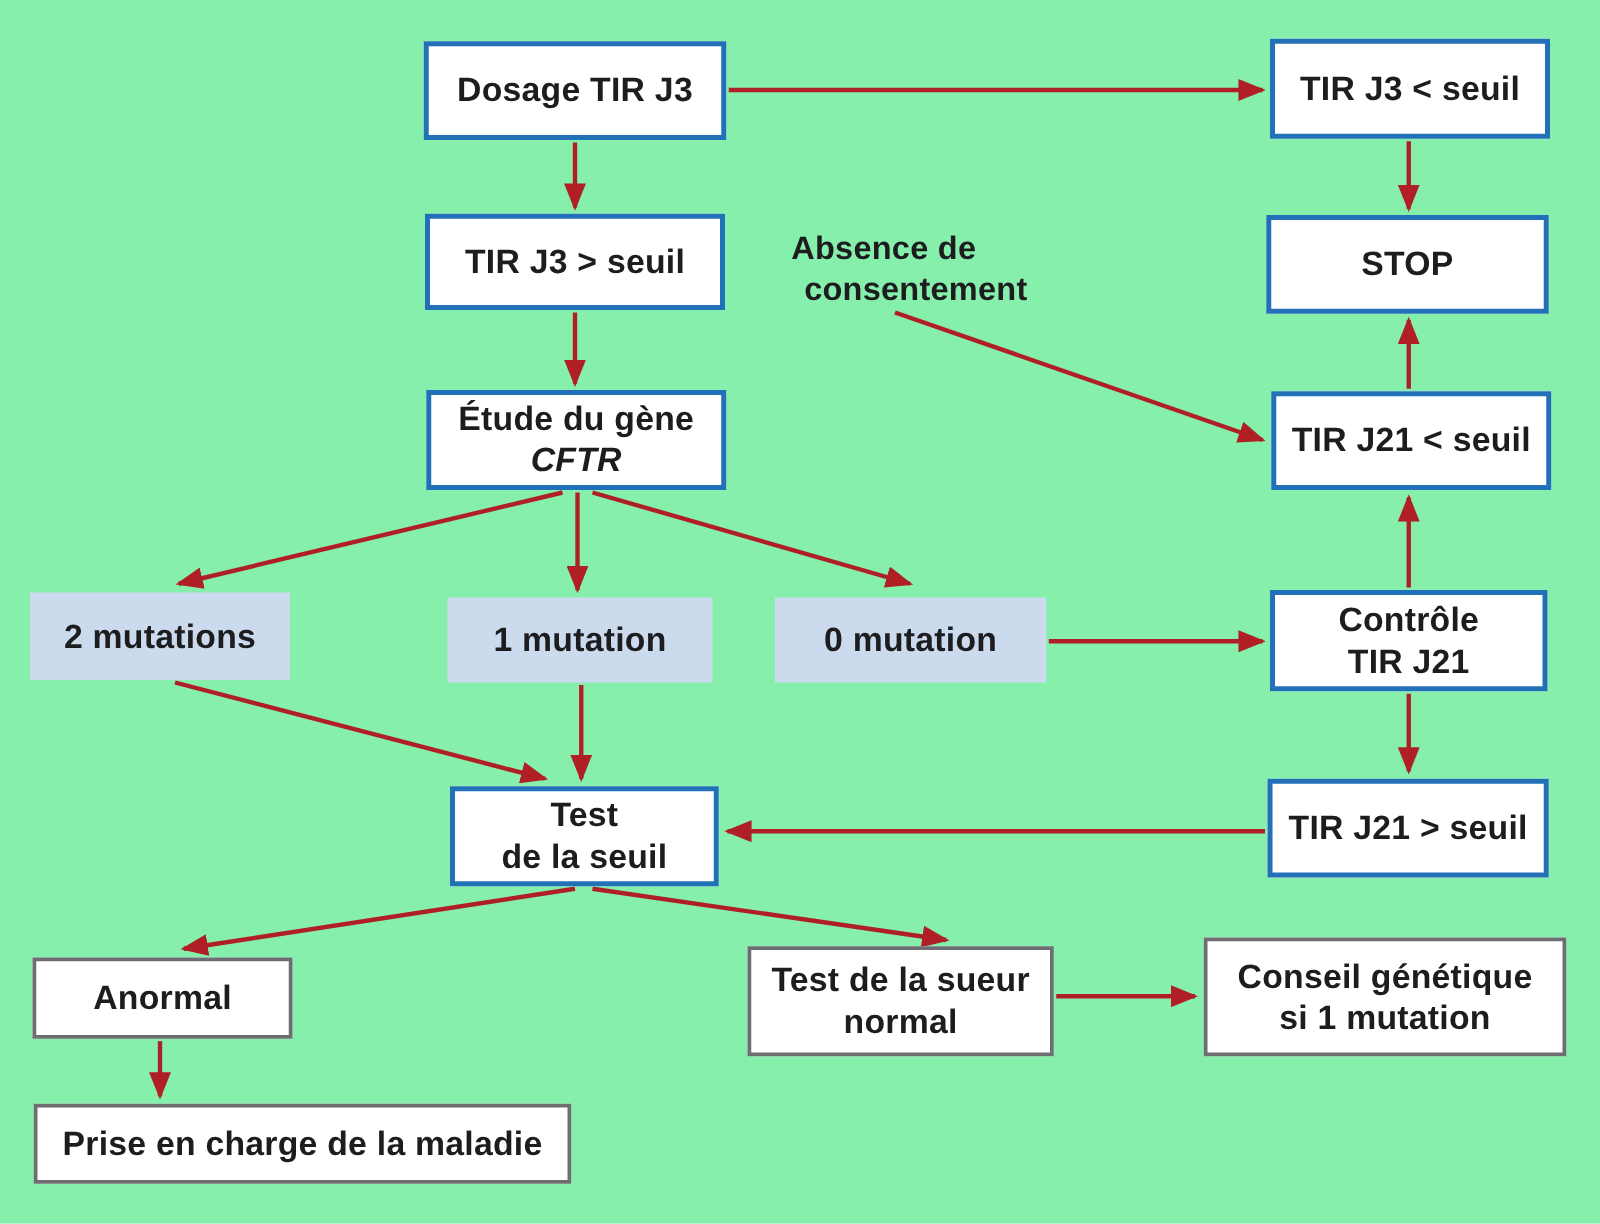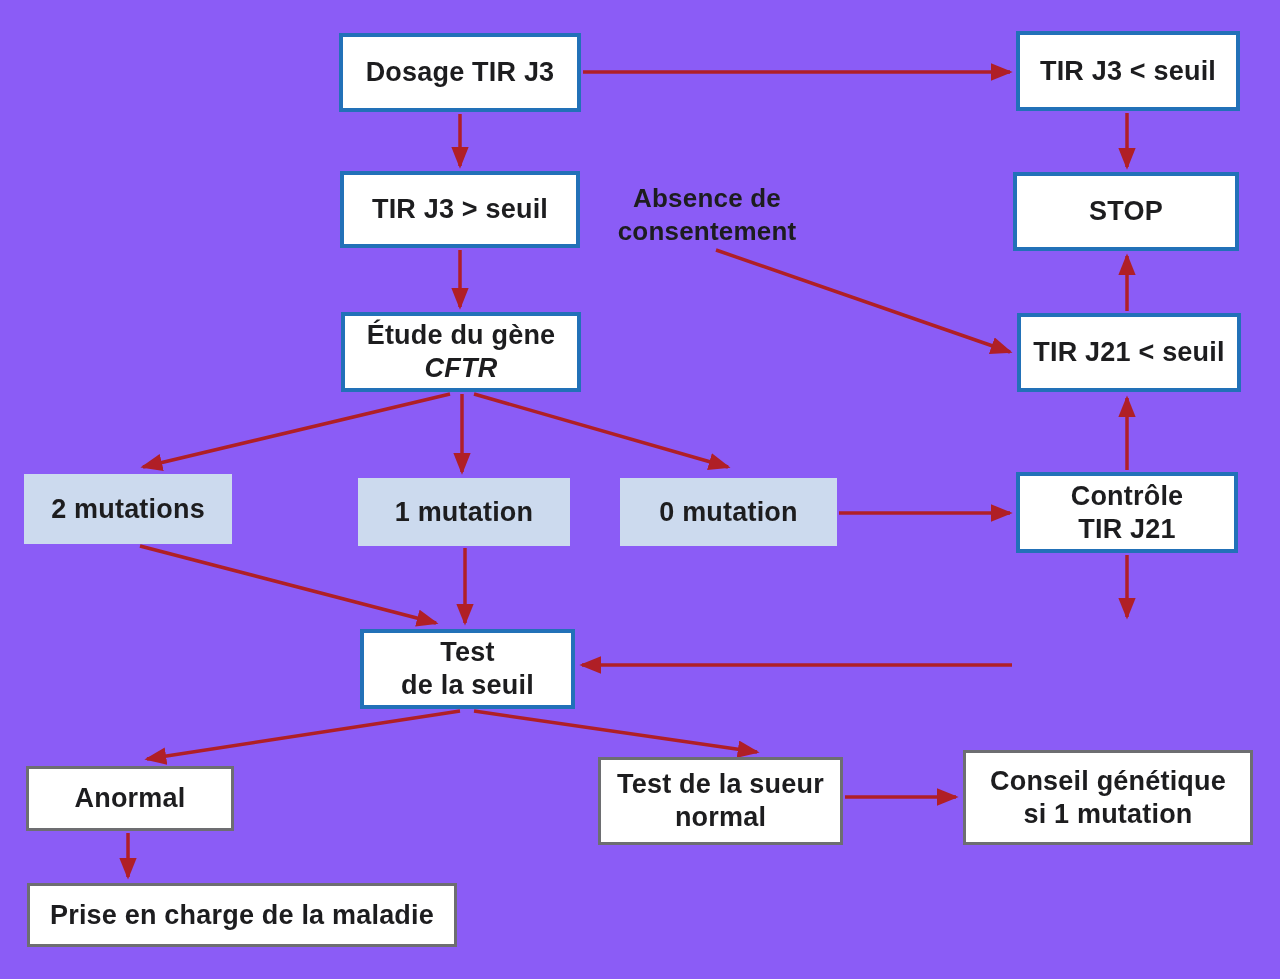--- a/index.html
+++ b/index.html
@@ -1,20 +1,20 @@
 <!DOCTYPE html>
 <html><head>
 <meta charset="utf-8">
 <style>
   html, body { margin: 0; padding: 0; background: #ffffff; }
   #canvas {
     position: relative;
     width: 1280px;
     height: 979px;
-    background: #8b5cf6;
+    background: #86efac;
     font-family: "Liberation Sans", "DejaVu Sans", sans-serif;
     overflow: hidden;
   }
   #arrows {
     position: absolute;
     left: 0; top: 0;
     z-index: 1;
     pointer-events: none;
   }
   .node {
@@ -40,21 +40,21 @@
   .annotation {
     position: absolute;
     z-index: 2;
     text-align: center;
     color: #1d1d1f;
     font-size: 26px;
     font-weight: 600;
     line-height: 1.25;
     letter-spacing: 0.2px;
   }
-  .line2 { display: block; }
+  .line2 { display: block; text-align: right; }
 </style>
 </head>
 <body>
 
 <div id="canvas">
 
   <svg id="arrows" width="1280" height="979" viewBox="0 0 1280 979">
     <defs>
       <marker id="arrowhead" viewBox="0 0 10 8" refX="8.8" refY="4" markerWidth="6.3" markerHeight="5" orient="auto-start-reverse">
         <path d="M0,0 L10,4 L0,8 Z" fill="#b01f26"></path>
@@ -128,20 +128,23 @@
   <div class="node blue" style="left:1016px; top:472px; width:222px; height:81px">
     <span>Contrôle</span>
     <span class="line2">TIR J21</span>
   </div>
 
   <div class="node blue" style="left:360px; top:629px; width:215px; height:80px">
     <span>Test</span>
     <span class="line2">de la seuil</span>
   </div>
 
+  <div class="node blue" style="left:1014px; top:623px; width:225px; height:79px">
+    <span>TIR J21 &gt; seuil</span>
+  </div>
 
   <div class="node gray" style="left:598px; top:757px; width:245px; height:88px">
     <span>Test de la sueur</span>
     <span class="line2">normal</span>
   </div>
 
   <div class="node gray" style="left:26px; top:766px; width:208px; height:65px">
     <span>Anormal</span>
   </div>
 

